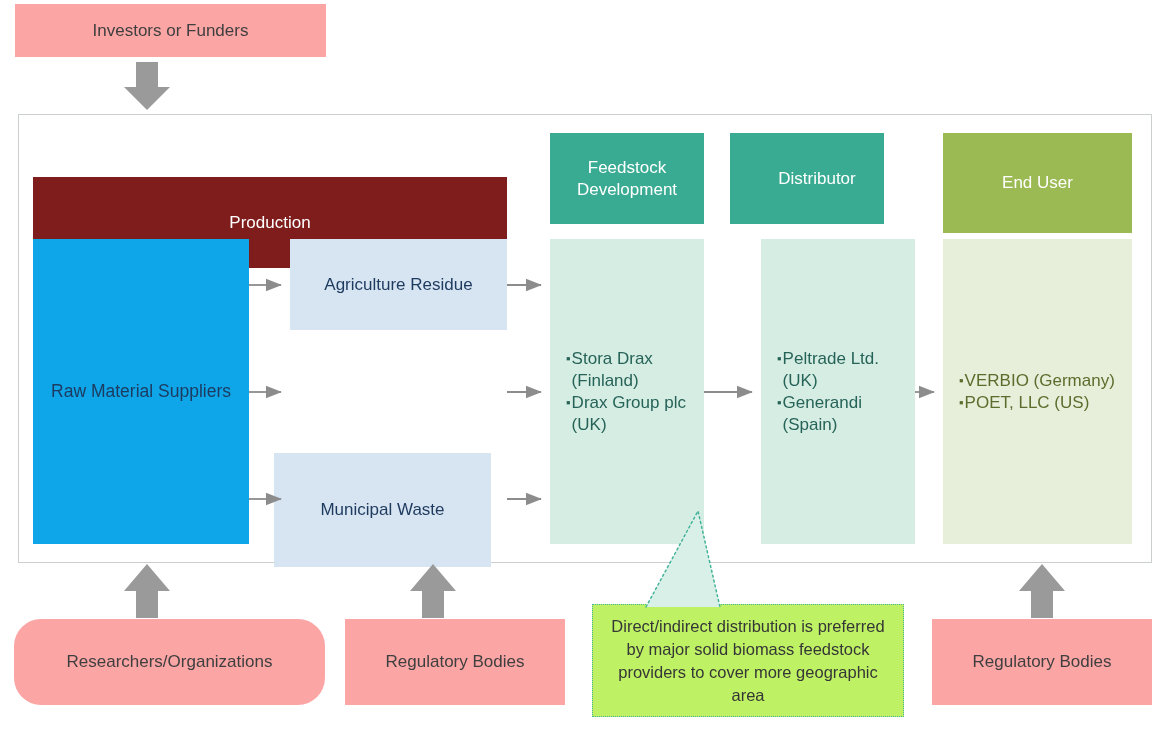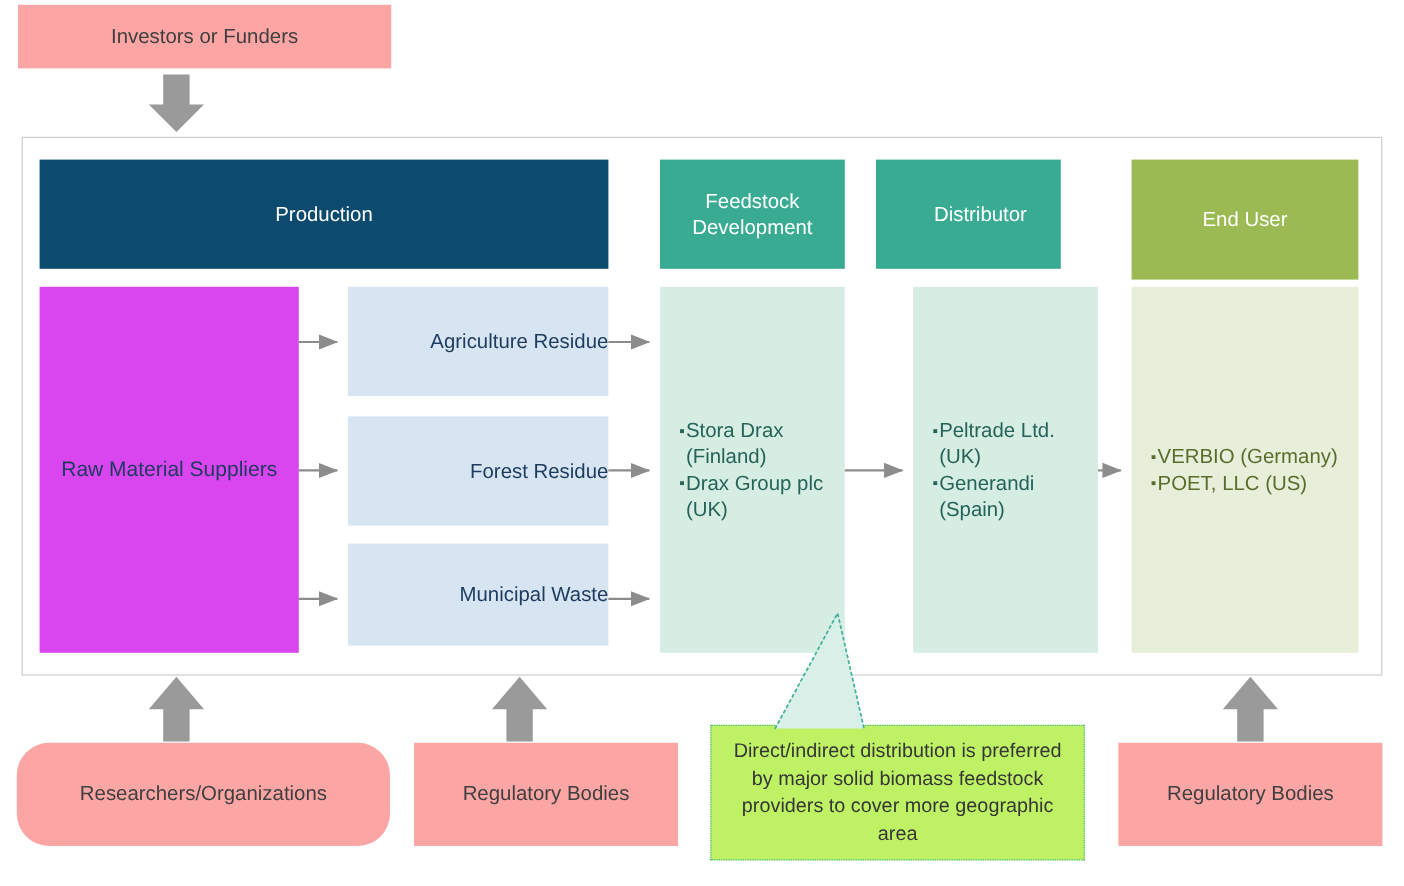--- a/index.html
+++ b/index.html
@@ -4,25 +4,25 @@
 <style>
   html,body{margin:0;padding:0;background:#ffffff;}
   .canvas{
     position:relative;width:1170px;height:738px;background:#ffffff;overflow:hidden;
     font-family:"Liberation Sans",sans-serif;
   }
   .abs{position:absolute;box-sizing:border-box;}
   .center{display:flex;align-items:center;justify-content:center;text-align:center;}
   .gray-box{background:#fca5a5;color:#3f3f3f;font-size:17px;}
   .header{color:#ffffff;font-size:17px;line-height:22px;}
-  .hdr-production{background:#0c4a6e;}
+  .hdr-production{background:#7f1d1d;margin-top:44px;}
   .hdr-teal{background:#3aab93;}
   .hdr-green{background:#9bba53;}
-  .rms-box{background:#d946ef;color:#1d3a5f;font-size:17.5px;}
-  .type-box{background:#d7e4f1;color:#1d3a5f;font-size:17px;justify-content:flex-end;}
+  .rms-box{background:#0ea5e9;color:#1d3a5f;font-size:17.5px;}
+  .type-box{background:#d7e4f1;color:#1d3a5f;font-size:17px;}
   .content-box{display:flex;flex-direction:column;justify-content:center;padding:0 10px 0 16px;font-size:17px;line-height:22px;}
   .teal-content{background:#d6ede4;color:#266357;}
   .green-content{background:#e7eeda;color:#5b6d2c;}
   .bullet-item{display:flex;align-items:flex-start;}
   .bullet{flex:0 0 auto;font-size:13px;line-height:22px;margin-right:1px;}
   .btxt{flex:1 1 auto;}
   .callout{
     background:#bef264;border:1.5px dotted #45b39a;color:#363636;
     font-size:16.5px;line-height:23px;padding:10px 8px;z-index:2;
   }
@@ -52,24 +52,21 @@
   <div class="abs header hdr-green center" style="left:943px;top:133px;width:189px;height:100px;">
     <span>End User</span>
   </div>
 
   <div class="abs rms-box center" style="left:33px;top:239px;width:216px;height:305px;">
     <span>Raw Material Suppliers</span>
   </div>
   <div class="abs type-box center" style="left:290px;top:239px;width:217px;height:91px;">
     <span>Agriculture Residue</span>
   </div>
-  <div class="abs type-box center" style="left:290px;top:347px;width:217px;height:91px;">
-    <span>Forest Residue</span>
-  </div>
-  <div class="abs type-box center" style="left:290px;top:453px;width:217px;height:85px;">
+  <div class="abs type-box center" style="left:274px;top:453px;width:217px;height:114px;">
     <span>Municipal Waste</span>
   </div>
 
   <div class="abs content-box teal-content" style="left:550px;top:239px;width:154px;height:305px;">
     <div class="bullet-item">
       <span class="bullet">▪</span>
       <span class="btxt">Stora Drax (Finland)</span>
     </div>
     <div class="bullet-item">
       <span class="bullet">▪</span>

